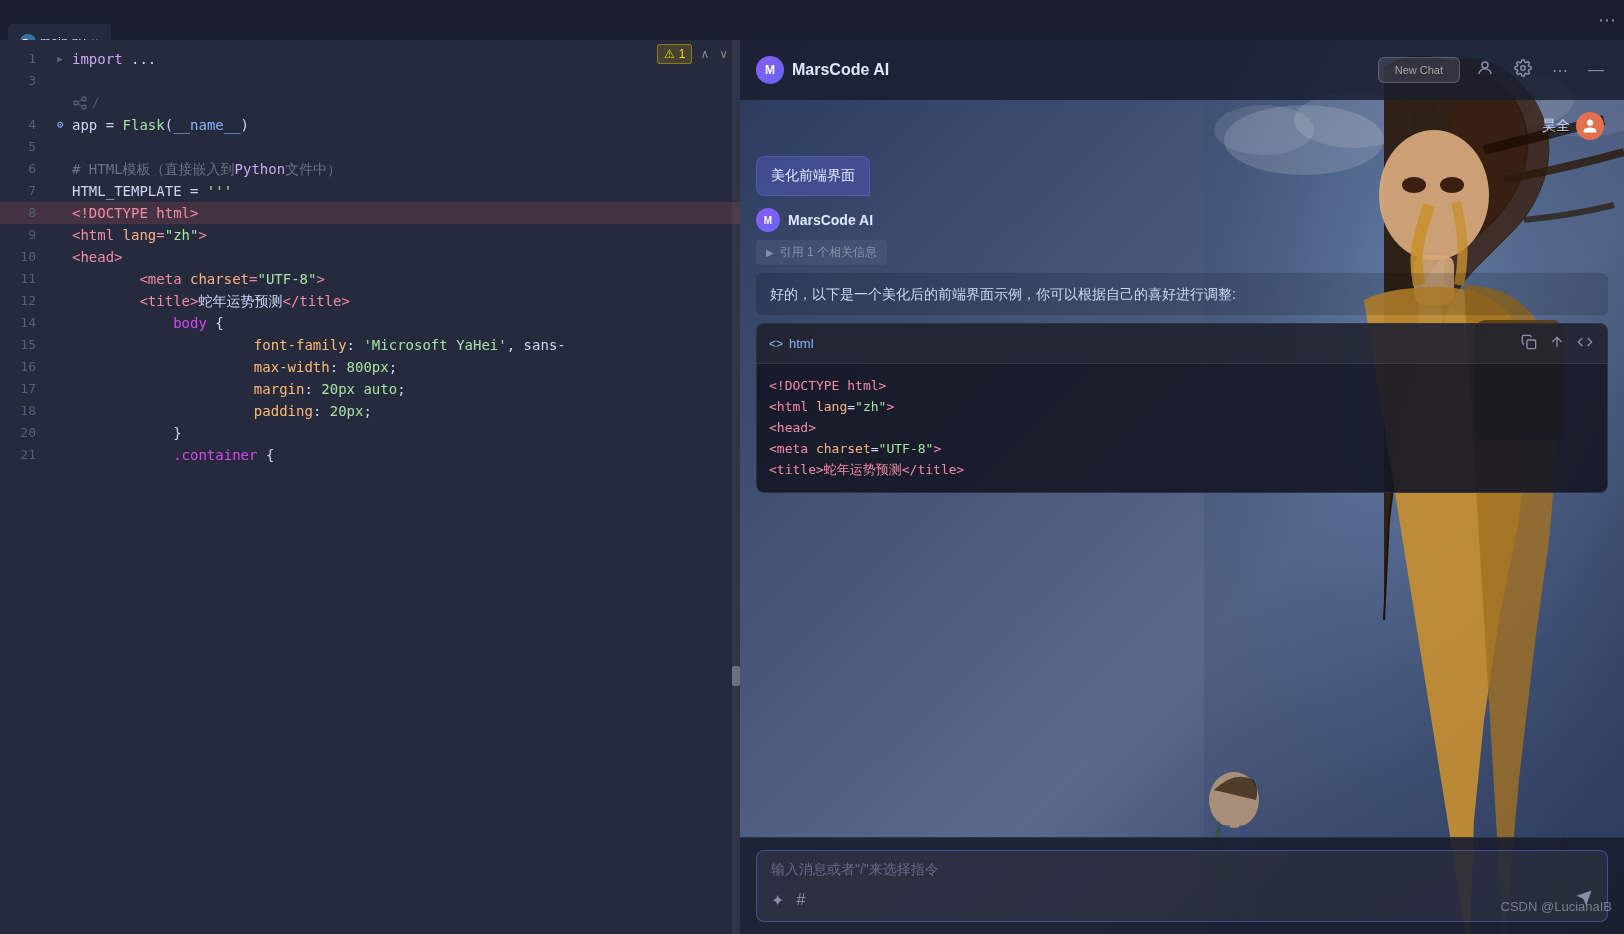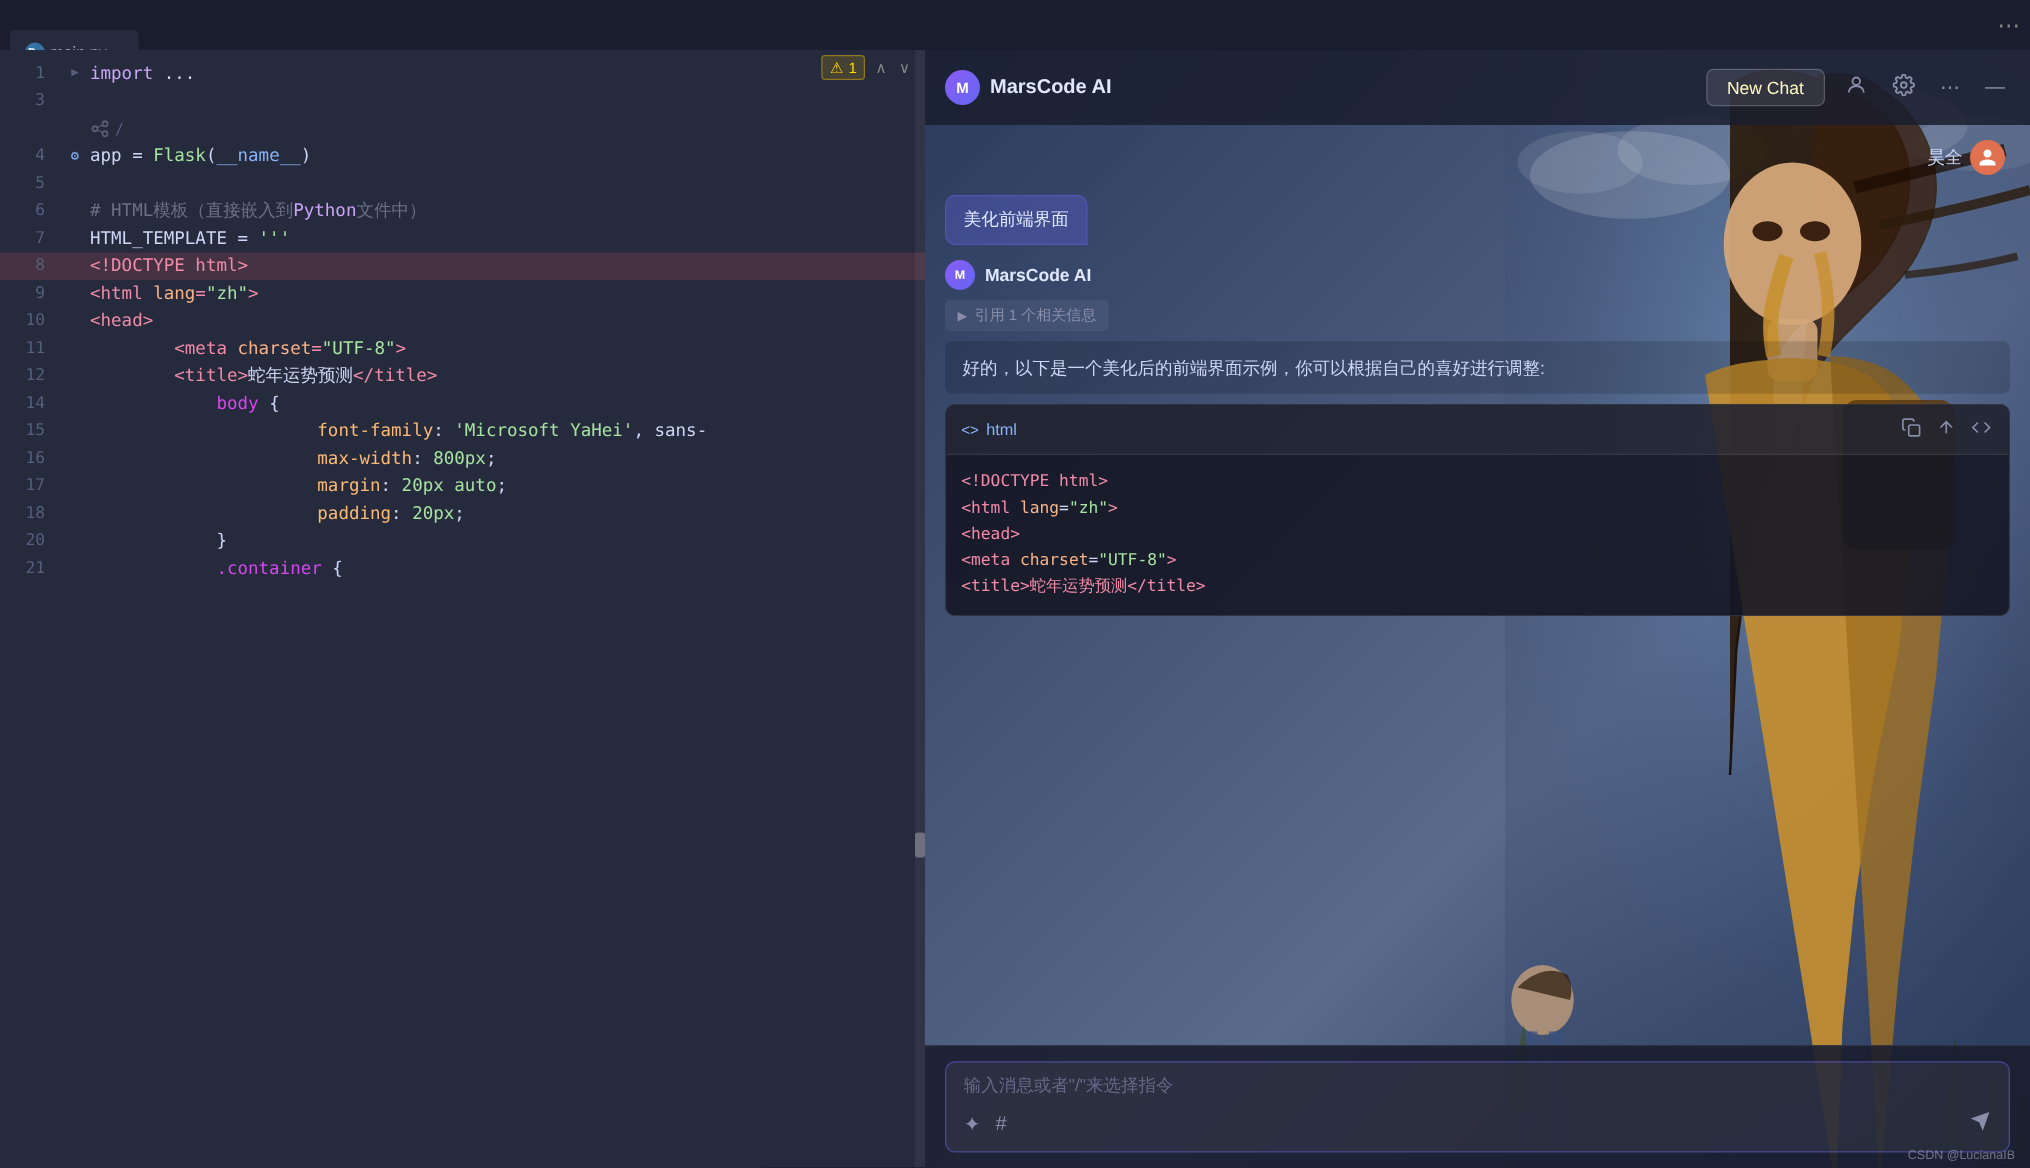--- a/index.html
+++ b/index.html
@@ -249,22 +249,22 @@
     .ai-header-actions {
       display: flex;
       align-items: center;
       gap: 12px;
     }
     .new-chat-btn {
       background: rgba(255,255,255,0.1);
       border: 1px solid rgba(255,255,255,0.2);
       border-radius: 6px;
       padding: 6px 16px;
-      color: #fef9c3;
-      font-size: 14px;
+      color: #a3a3a3;
+      font-size: 11px;
       cursor: pointer;
       transition: background 0.2s;
     }
     .icon-btn {
       color: #888eaa;
       font-size: 16px;
       cursor: pointer;
       padding: 4px;
     }
 
@@ -451,24 +451,24 @@
     .input-send-btn {
       margin-left: auto;
       color: #888eaa;
       font-size: 16px;
       cursor: pointer;
     }
 
     
     .watermark {
       position: absolute;
-      bottom: 4px;
+      bottom: 20px;
       right: 12px;
       color: rgba(200,200,220,0.5);
-      font-size: 10px;
+      font-size: 13px;
       z-index: 3;
     }
 
     
     .code-area::-webkit-scrollbar,
     .ai-messages::-webkit-scrollbar {
       width: 6px;
     }
     .code-area::-webkit-scrollbar-track,
     .ai-messages::-webkit-scrollbar-track {

